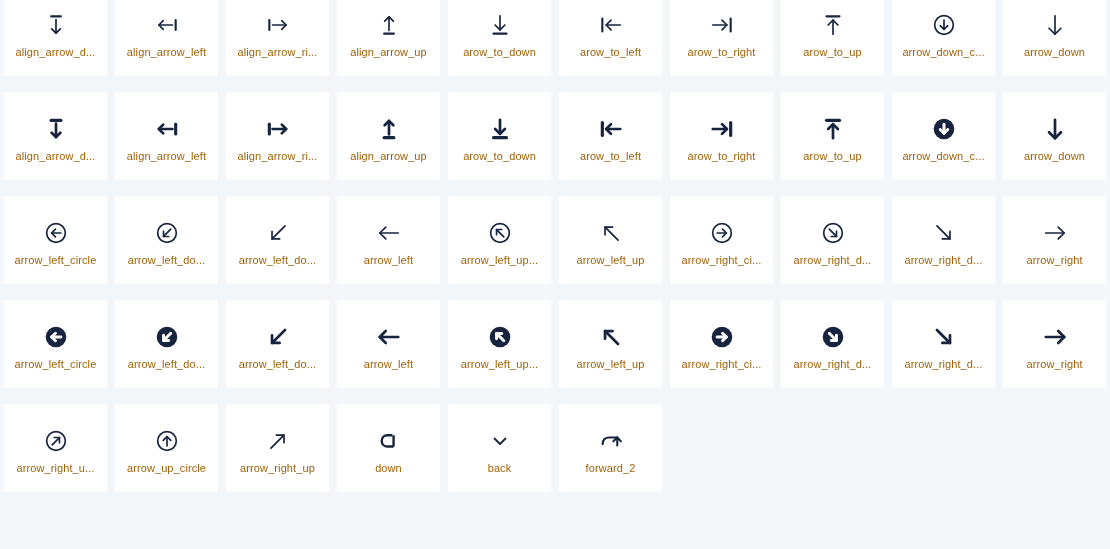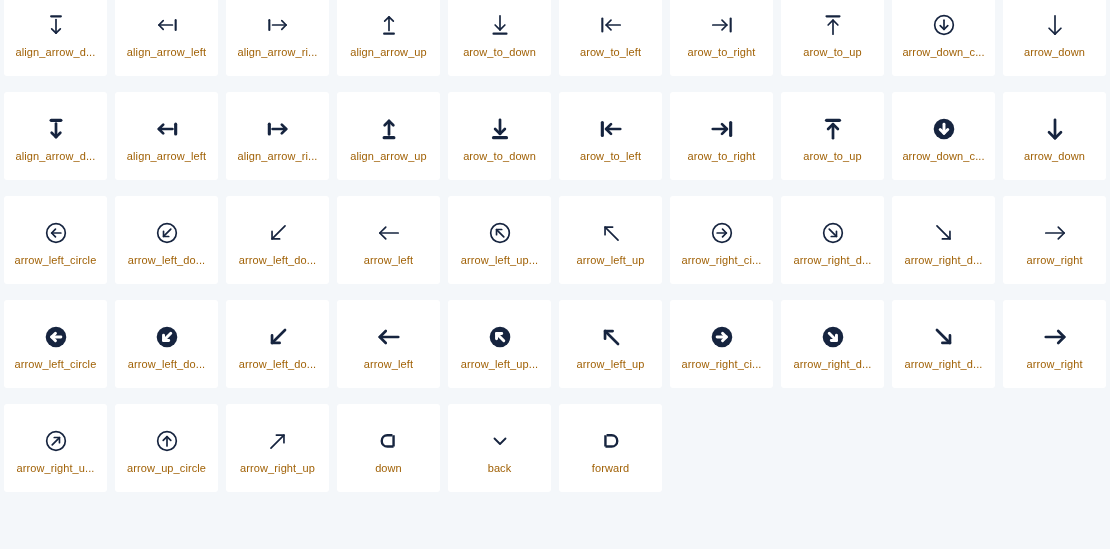--- a/index.html
+++ b/index.html
@@ -530,19 +530,20 @@
       <div class="icon-glyph">
         <svg width="24" height="24" viewBox="0 0 24 24" fill="none" stroke="currentColor" stroke-linecap="round" stroke-linejoin="round">
           <path d="M6.5 9.5L12 15L17.5 9.5" stroke-width="1.85"></path>
         </svg>
       </div>
       <div class="icon-label">back</div>
     </div>
     <div class="icon-card">
       <div class="icon-glyph">
         <svg width="27" height="27" viewBox="0 0 24 24" fill="none" stroke="currentColor" stroke-linecap="round" stroke-linejoin="round">
-          <path d="M8.5 6.5H13C15.8 6.5 18 8.7 18 11.5C18 14.3 15.8 16.5 13 16.5H7.5" stroke-width="2.15" stroke-linecap="butt" stroke-linejoin="miter"></path>
-          <path d="M7.5 6.5V16.5" stroke-width="2.15" stroke-linecap="butt"></path>
-        </svg>
-      </div>
-      <div class="icon-label">forward</div>
+          <path d="M18 15.5V8.5" stroke-width="1.85"></path>
+          <path d="M18 8.5C18 8.5 14 8.5 11 8.5C7 8.5 5 11 5 14.5" stroke-width="1.85"></path>
+          <path d="M21.2 11.8L18 8.5L14.6 11.8" stroke-width="1.85"></path>
+        </svg>
+      </div>
+      <div class="icon-label">forward_2</div>
     </div>
   </div>
 
 </body></html>

